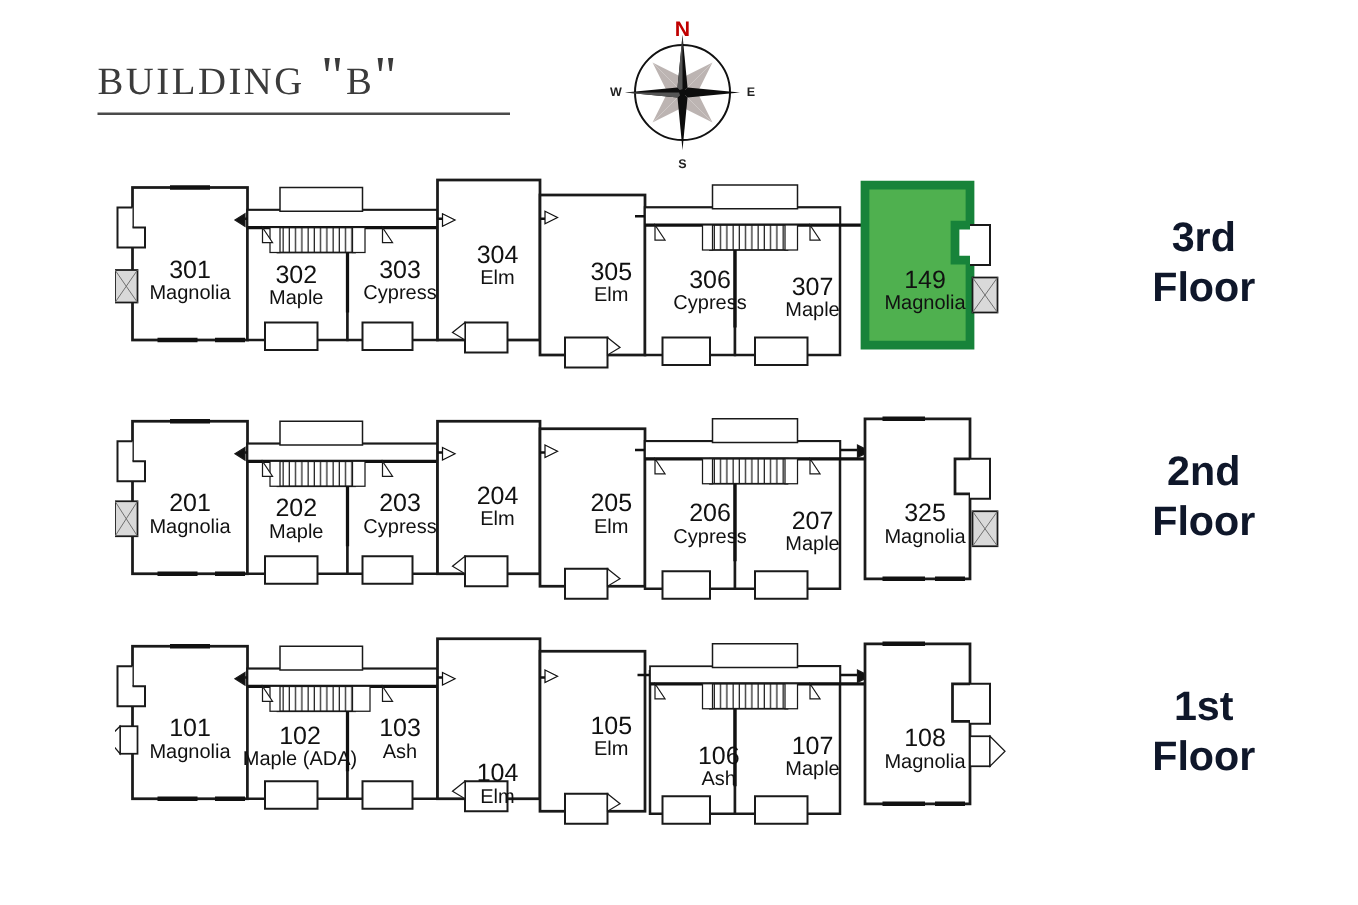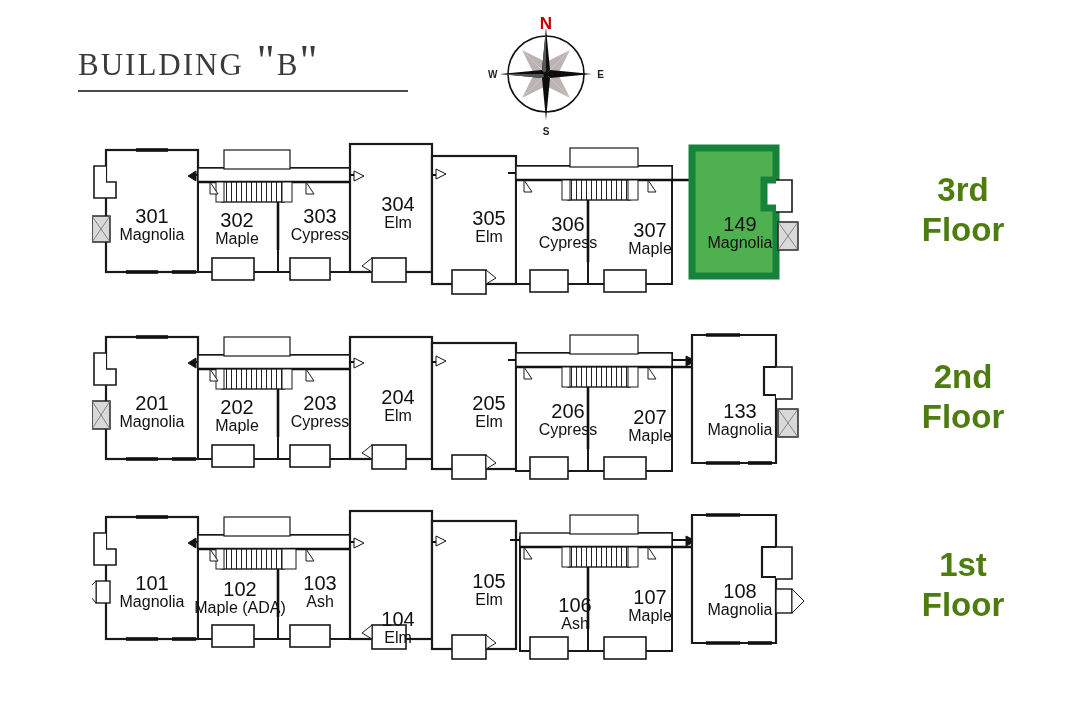--- a/index.html
+++ b/index.html
@@ -81,21 +81,21 @@
 
   .floor-label {
     position: absolute;
     left: 836px;
     width: 230px;
     text-align: center;
     font-family: "Liberation Sans", sans-serif;
     font-weight: bold;
     font-size: 33px;
     line-height: 1.22;
-    color: #4d7c0f;
+    color: #0f172a;
   }
   #floor-3 .floor-label { top: 32px; }
   #floor-2 .floor-label { top: 32px; }
   #floor-1 .floor-label { top: 40px; }
 
   
   .unit-label {
     position: absolute;
     text-align: center;
     transform: translateX(-50%);
@@ -379,21 +379,21 @@
         </div>
         <div class="unit-label" style="left: 476px; top: 76px;">
           <span class="unit-num">206</span>
           <span class="unit-name">Cypress</span>
         </div>
         <div class="unit-label" style="left: 558px; top: 82px;">
           <span class="unit-num">207</span>
           <span class="unit-name">Maple</span>
         </div>
         <div class="unit-label" style="left: 648px; top: 76px;">
-          <span class="unit-num">133</span>
+          <span class="unit-num">325</span>
           <span class="unit-name">Magnolia</span>
         </div>
       </div>
     <div class="floor-label">
       <span>2nd</span><br>
       <span>Floor</span>
     </div>
   </div>
 
   <div class="floor-row" id="floor-1">

